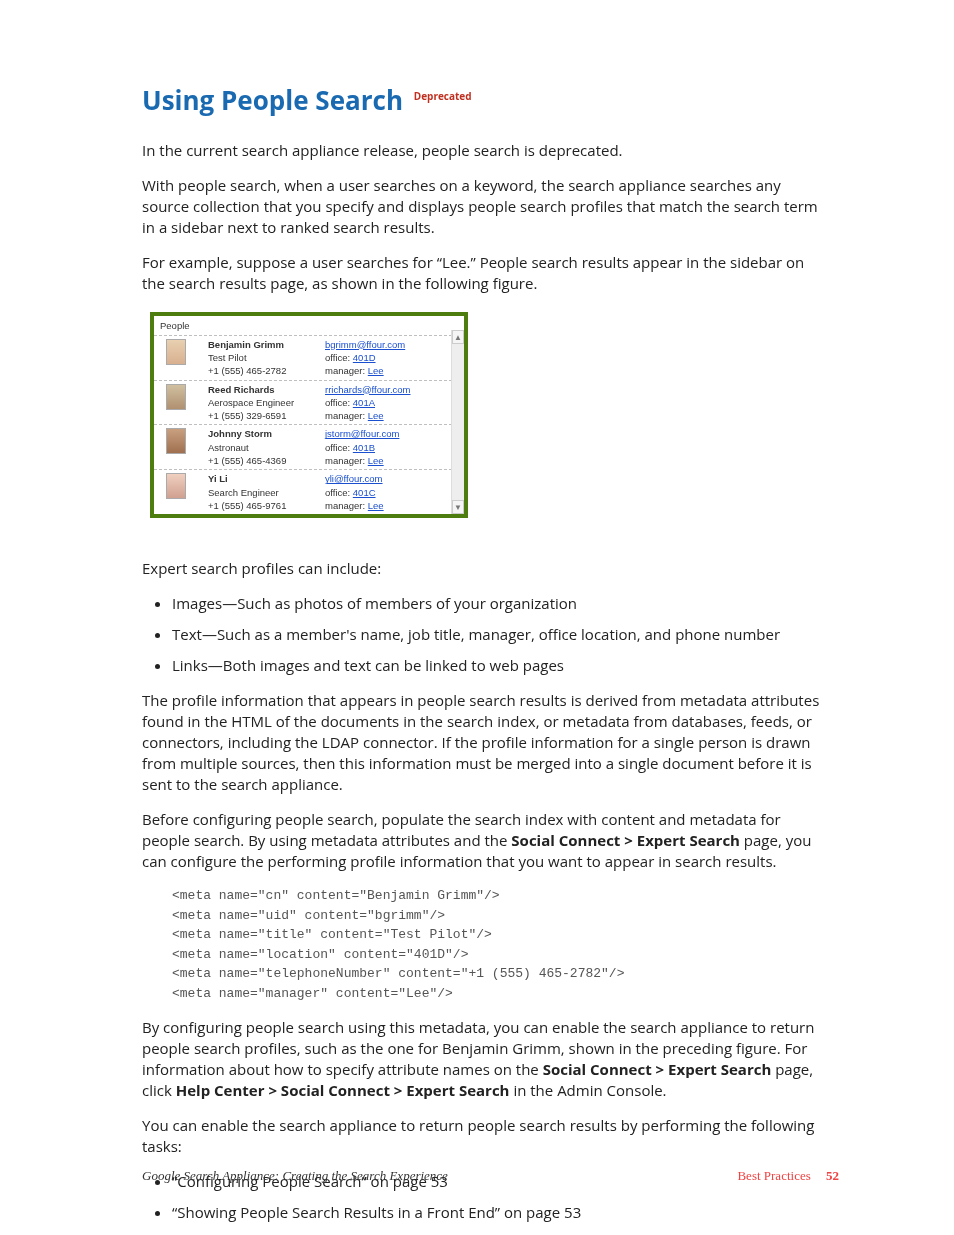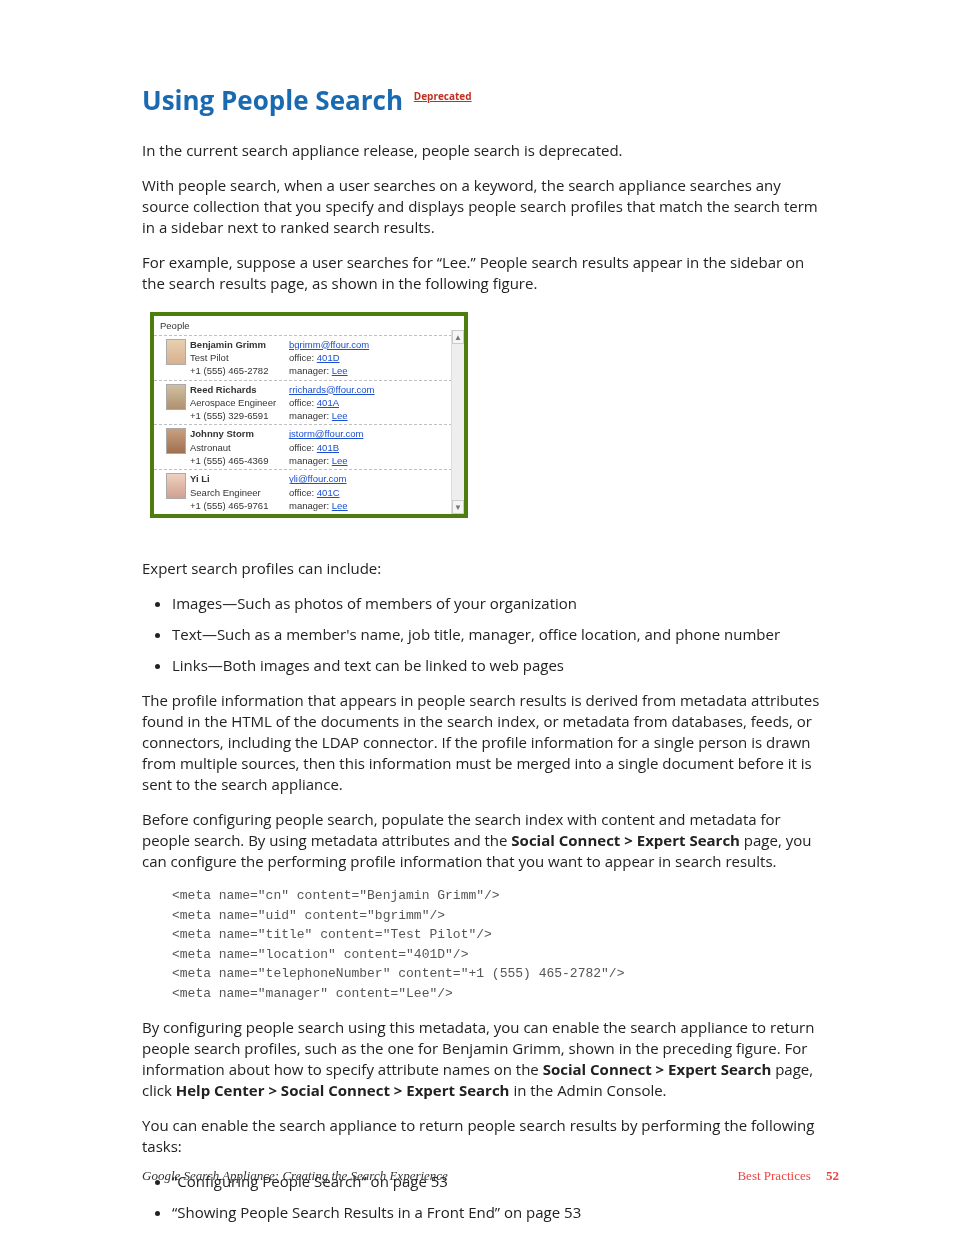--- a/index.html
+++ b/index.html
@@ -22,21 +22,20 @@
     font-size: 26px;
     font-weight: 700;
     margin: 0 0 22px 0;
   }
   h1 .badge {
     color: #c03020;
     font-size: 10px;
     font-weight: 700;
     vertical-align: super;
     margin-left: 4px;
-    text-decoration: underline;
   }
   p { margin: 0 16px 14px 0; }
   ul.body-list { margin: 0 0 14px 0; padding-left: 30px; }
   ul.body-list li { margin-bottom: 10px; }
   pre.code {
     font-family: "Courier New", monospace;
     font-size: 13px;
     color: #555;
     margin: 0 0 14px 30px;
     line-height: 1.5;
@@ -67,21 +66,21 @@
   }
   .people-box .pb-scroll .arrow {
     height: 12px; display:flex; align-items:center; justify-content:center;
     font-size: 8px; color: #777; background:#f5f5f5; border:1px solid #ccc;
   }
   .people-box .pb-rows { margin-right: 12px; }
   .pb-row {
     display: flex;
     border-top: 1px dashed #bfbfbf;
     padding: 2px 4px 2px 12px;
-    gap: 4px;
+    gap: 22px;
   }
   .pb-avatar {
     width: 18px; height: 24px;
     border:1px solid #aaa;
     background: linear-gradient(#e8d0b0,#d8b090);
     flex: 0 0 auto;
     margin-top:1px;
   }
   .pb-avatar.a2 { background: linear-gradient(#d0c0a0,#b09070);}
   .pb-avatar.a3 { background: linear-gradient(#c8a080,#a07050);}

